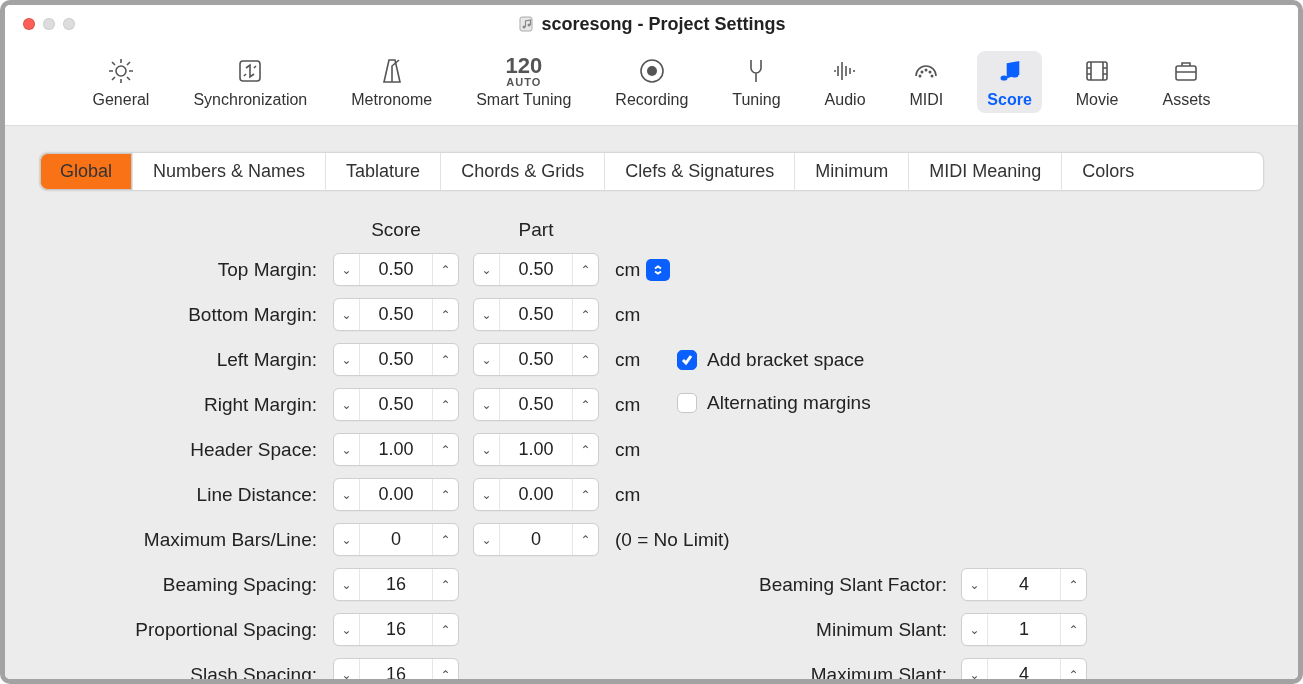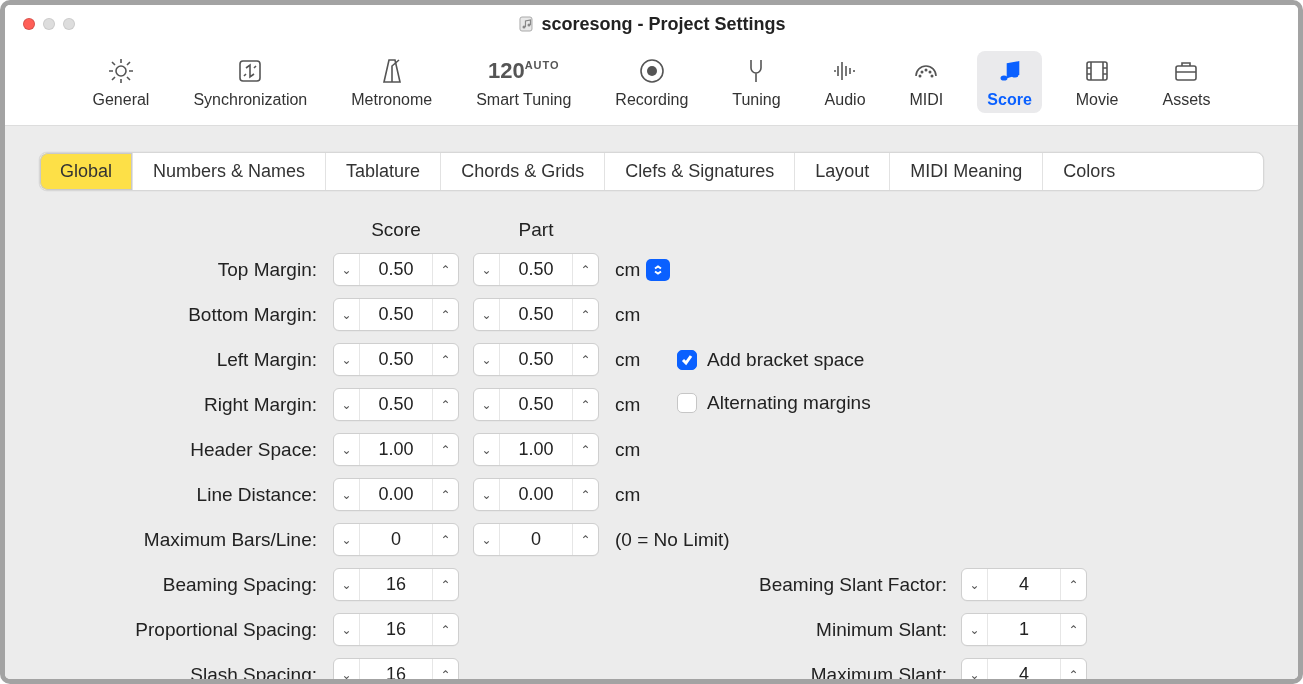--- a/index.html
+++ b/index.html
@@ -14,28 +14,28 @@
   .title .app-icon { width:16px; height:16px; display:inline-flex; align-items:center; justify-content:center;}
   .title .app-icon svg{width:16px;height:16px;}
   .toolbar { display:flex; justify-content:center; align-items:flex-end; gap:24px; padding: 8px 12px 12px; border-bottom:1px solid #ddd;}
   .tool { display:flex; flex-direction:column; align-items:center; gap:4px; padding:4px 10px; border-radius:8px; cursor:default; }
   .tool .icon { height:32px; display:flex; align-items:center; justify-content:center; }
   .tool .icon svg { width:30px; height:30px; stroke:#555; fill:none; stroke-width:1.6;}
   .tool.active .icon svg { stroke:#0a60ff; fill:#0a60ff;}
   .tool.active { background:#eaeaec; }
   .tool.active .lbl { color:#0a60ff; font-weight:600;}
   .tool .lbl { font-size:16px; color:#333; }
-  .smart-tempo { display:flex; flex-direction:row; align-items:flex-start; line-height:1; font-weight:700; color:#555;}
+  .smart-tempo { display:flex; flex-direction:column; align-items:center; line-height:1; font-weight:700; color:#555;}
   .smart-tempo .n{font-size:22px;}
   .smart-tempo .a{font-size:11px; letter-spacing:1px;}
   .content { flex:1; background:#ececec; padding: 26px 34px; overflow:auto;}
   .subtabs { display:flex; align-items:stretch; background:#fff; border:1px solid #d7d7d7; border-radius:8px; overflow:hidden; box-shadow:0 0 0 0.5px rgba(0,0,0,.05);}
   .subtab { padding:8px 20px; font-size:18px; color:#333; border-right:1px solid #e2e2e2; white-space:nowrap; }
   .subtab:last-child{border-right:none;}
-  .subtab.active { font-weight:500; box-shadow: inset 0 0 0 1px #c9c9c9; border-radius:8px 0 0 8px; background:#fde047;}
+  .subtab.active { font-weight:500; box-shadow: inset 0 0 0 1px #c9c9c9; border-radius:8px 0 0 8px; background:#f97316;}
   .form-area { padding-top:28px; }
   .grid { display:grid; grid-template-columns: 280px 126px 126px 50px 410px; column-gap:14px; row-gap:12px; align-items:center;}
   .hdr { grid-column:2; text-align:center; font-size:19px;}
   .hdr2 { grid-column:3; text-align:center; font-size:19px;}
   .label { grid-column:1; text-align:right; font-size:19px; padding-right:2px;}
   .stepper { display:flex; align-items:stretch; background:#fff; border:1px solid #cfcfcf; border-radius:6px; height:33px; overflow:hidden; box-shadow:0 0.5px 0 rgba(0,0,0,.05);}
   .stepper .btn { width:26px; display:flex; align-items:center; justify-content:center; font-size:12px; color:#555; user-select:none;}
   .stepper .btn.dec{border-right:1px solid #e6e6e6;}
   .stepper .btn.inc{border-left:1px solid #e6e6e6;}
   .stepper .val { flex:1; text-align:center; font-size:18px; display:flex; align-items:center; justify-content:center;}
@@ -180,21 +180,21 @@
     </div>
   </div>
 
   <div class="content">
     <div class="subtabs">
       <div class="subtab active"><span>Global</span></div>
       <div class="subtab"><span>Numbers &amp; Names</span></div>
       <div class="subtab"><span>Tablature</span></div>
       <div class="subtab"><span>Chords &amp; Grids</span></div>
       <div class="subtab"><span>Clefs &amp; Signatures</span></div>
-      <div class="subtab"><span>Layout</span></div>
+      <div class="subtab"><span>Minimum</span></div>
       <div class="subtab"><span>MIDI Meaning</span></div>
       <div class="subtab"><span>Colors</span></div>
     </div>
 
     <div class="form-area">
       <div class="grid">
         <div></div>
         <div class="hdr">Score</div>
         <div class="hdr2">Part</div>
         <div></div>

